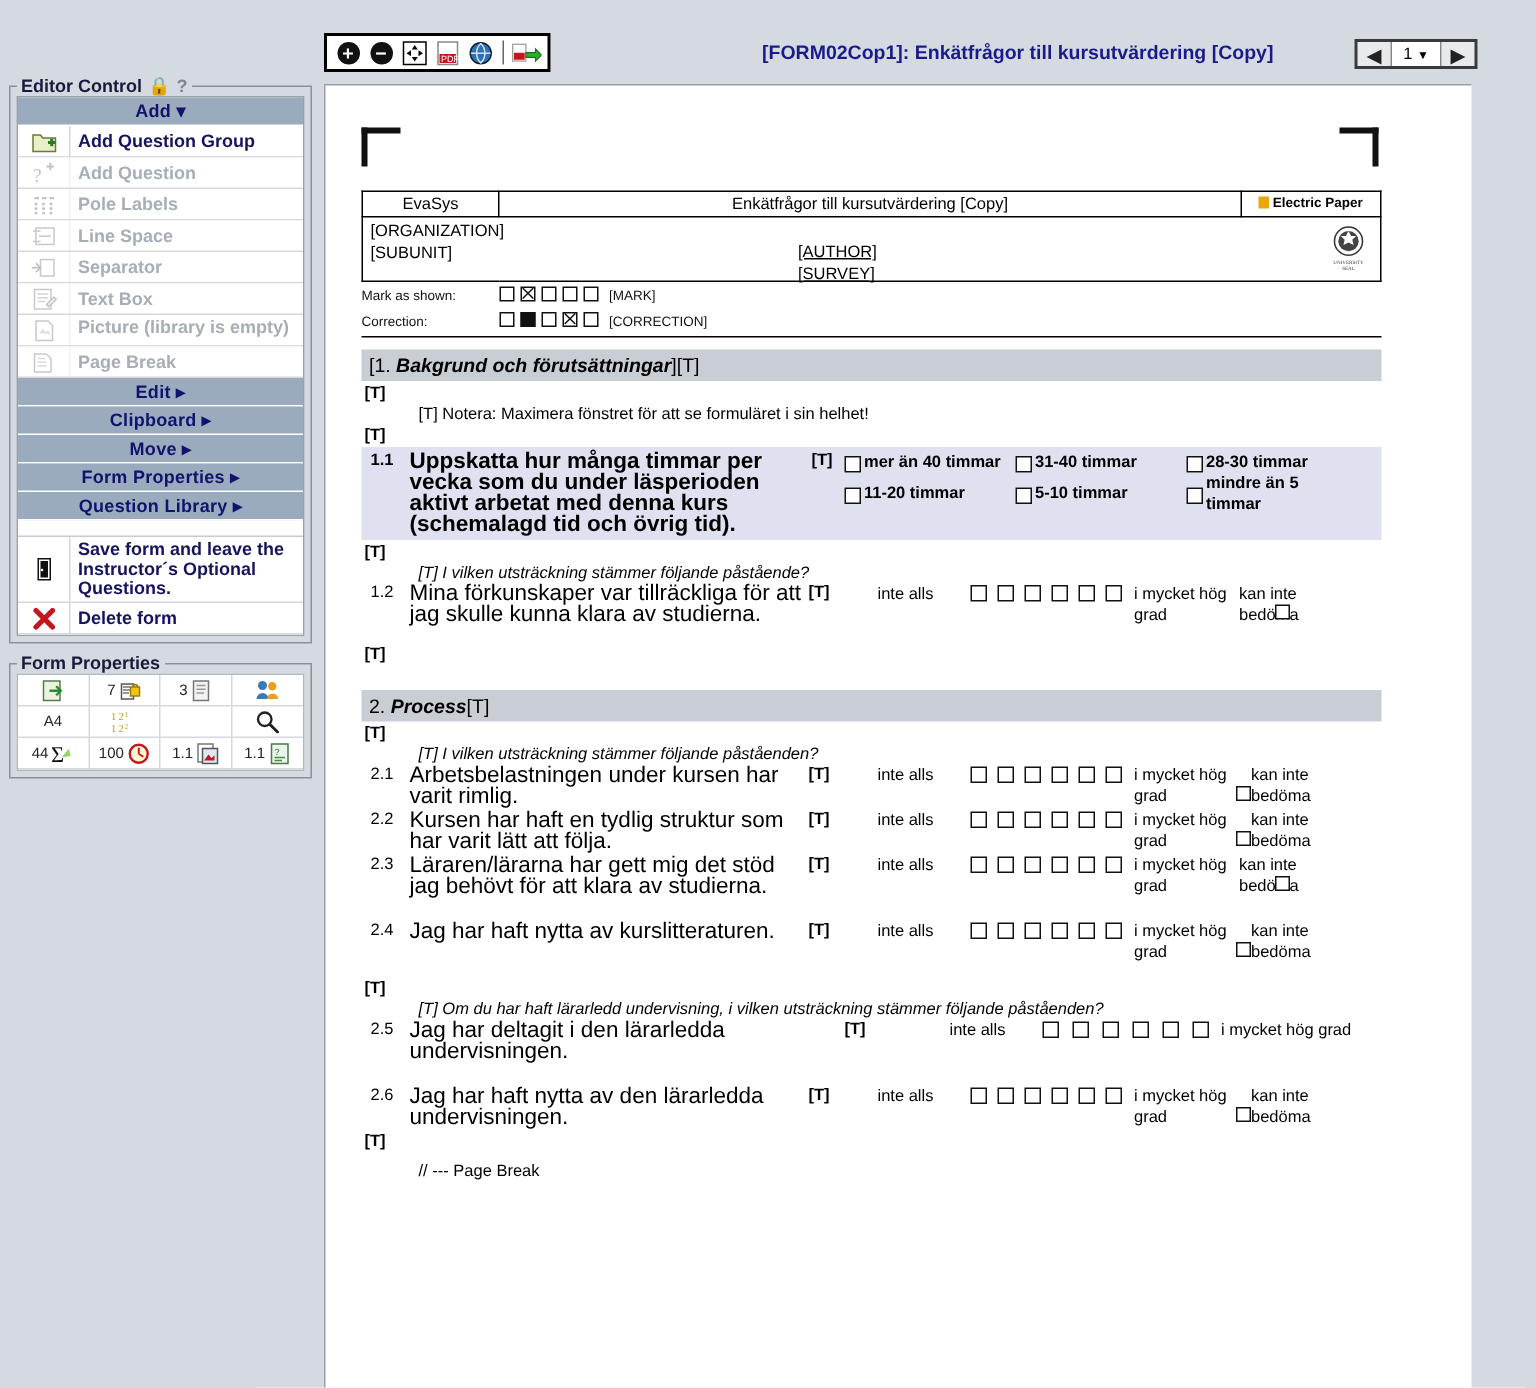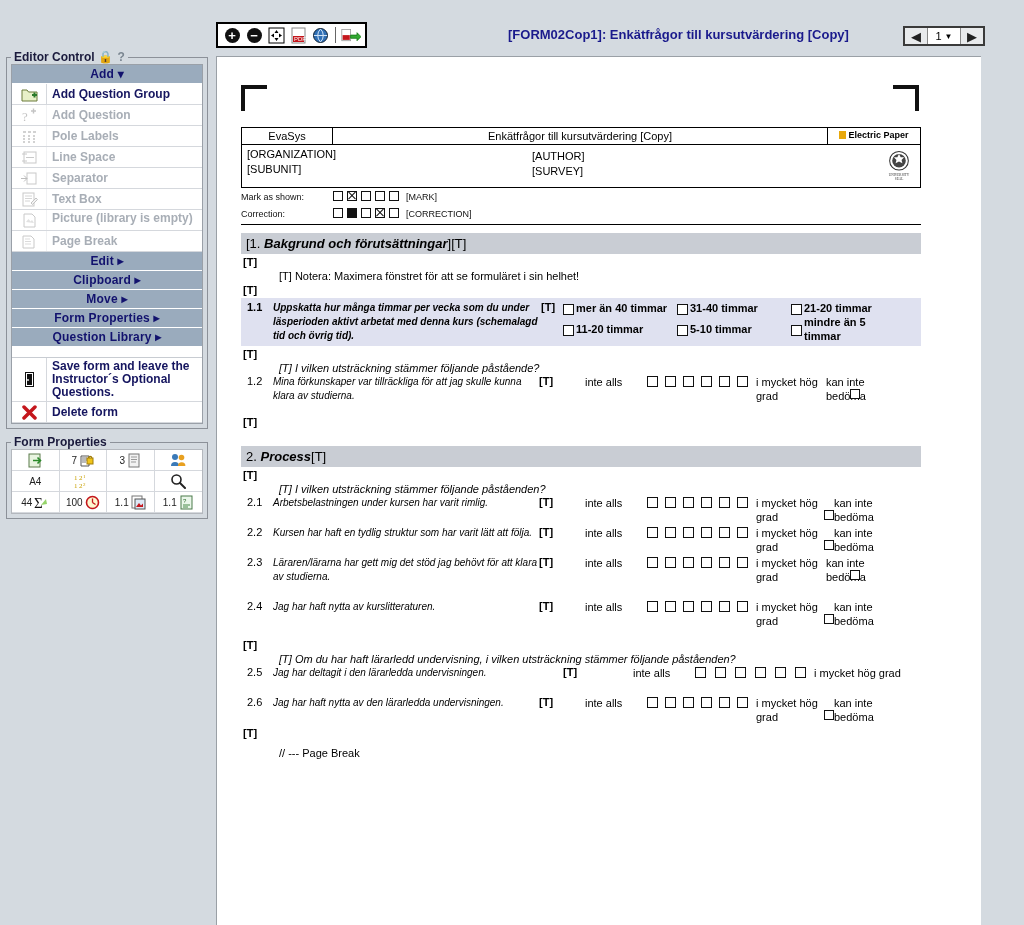--- a/index.html
+++ b/index.html
@@ -100,21 +100,21 @@
   .sheet{position:absolute;left:24px;top:70px;width:680px;}
 
   table.hdr{border-collapse:collapse;width:680px;font-size:11px;}
   table.hdr td{border:1px solid #000;padding:2px 5px;vertical-align:top;}
   .hdr .evasys{width:80px;text-align:center;font-size:11px;}
   .hdr .ttl{text-align:center;font-size:11px;}
   .hdr .ep{width:82px;text-align:center;white-space:nowrap;font-size:9px;font-weight:bold;}
   .ep-dot{display:inline-block;width:7px;height:8px;background:#e8a80c;vertical-align:-1px;margin-right:2px;}
   .hdr .meta{height:38px;position:relative;margin-left:40px;}
   .meta-l{position:absolute;left:5px;top:2px;line-height:15px;}
-  .meta-m{position:absolute;left:290px;top:4px;line-height:15px;}
+  .meta-m{position:absolute;left:290px;top:16px;line-height:15px;text-decoration:underline;}
   .logo{position:absolute;right:4px;top:3px;width:34px;height:34px;}
 
   .markrow{margin-top:3px;font-size:9px;color:#111;position:relative;height:14px;}
   .mk-lbl{position:absolute;left:0;top:1px;}
   .mk-boxes{position:absolute;left:92px;top:0;display:flex;gap:4px;}
   .mk-tag{position:absolute;left:165px;top:1px;}
   .cbox{width:8px;height:8px;border:1px solid #111;background:#fff;display:inline-block;position:relative;}
   .cbox.filled{background:#111;}
   .cbox.crossX::before,.cbox.crossX::after{
     content:"";position:absolute;left:-1px;top:3px;width:10px;height:1px;background:#111;
@@ -128,21 +128,21 @@
     background:#c9cdd4;font-size:13px;padding:3px 5px;margin-top:8px;font-weight:normal;
   }
   .sec em{font-style:italic;font-weight:bold;}
   .tmark{font-size:11px;font-weight:bold;padding:2px 0 2px 2px;}
   .sub{font-size:11px;font-style:italic;padding-left:38px;}
   .noteline{font-size:11px;font-weight:normal;padding-left:38px;}
 
   .q{display:flex;align-items:flex-start;padding:1px 0;}
   .q.hl{background:#dfe1f0;}
   .q .num{width:32px;min-width:32px;font-size:11px;padding-left:6px;box-sizing:border-box;}
-  .q .txt{font-size:10px;line-height:14px;font-style:italic;}
+  .q .txt{font-size:15px;line-height:14px;}
   .q .tt{font-size:11px;font-weight:bold;}
   .q.hl .txt,.q.hl .num{font-weight:bold;}
 
   .scale{display:flex;align-items:flex-start;font-size:11px;line-height:14px;}
   .scale .low{width:56px;text-align:left;}
   .scale .boxes{display:flex;gap:7px;padding:1px 8px 0 6px;}
   .bbox{width:9px;height:9px;border:1px solid #111;background:#fff;}
   .scale .high{width:68px;}
   .scale .na{width:64px;position:relative;padding-left:2px;}
   .na-cb{width:8px;height:8px;border:1px solid #111;background:#fff;display:inline-block;vertical-align:-1px;}
@@ -534,21 +534,21 @@
           <span class="opt">
               <span class="ob"></span>
               <span class="ol">mer än 40 timmar</span>
             </span>
           <span class="opt">
               <span class="ob"></span>
               <span class="ol">31-40 timmar</span>
             </span>
           <span class="opt">
               <span class="ob"></span>
-              <span class="ol">21-20 timmar</span>
+              <span class="ol">28-30 timmar</span>
             </span>
           <span class="opt">
               <span class="ob"></span>
               <span class="ol">11-20 timmar</span>
             </span>
           <span class="opt">
               <span class="ob"></span>
               <span class="ol">5-10 timmar</span>
             </span>
           <span class="opt">

